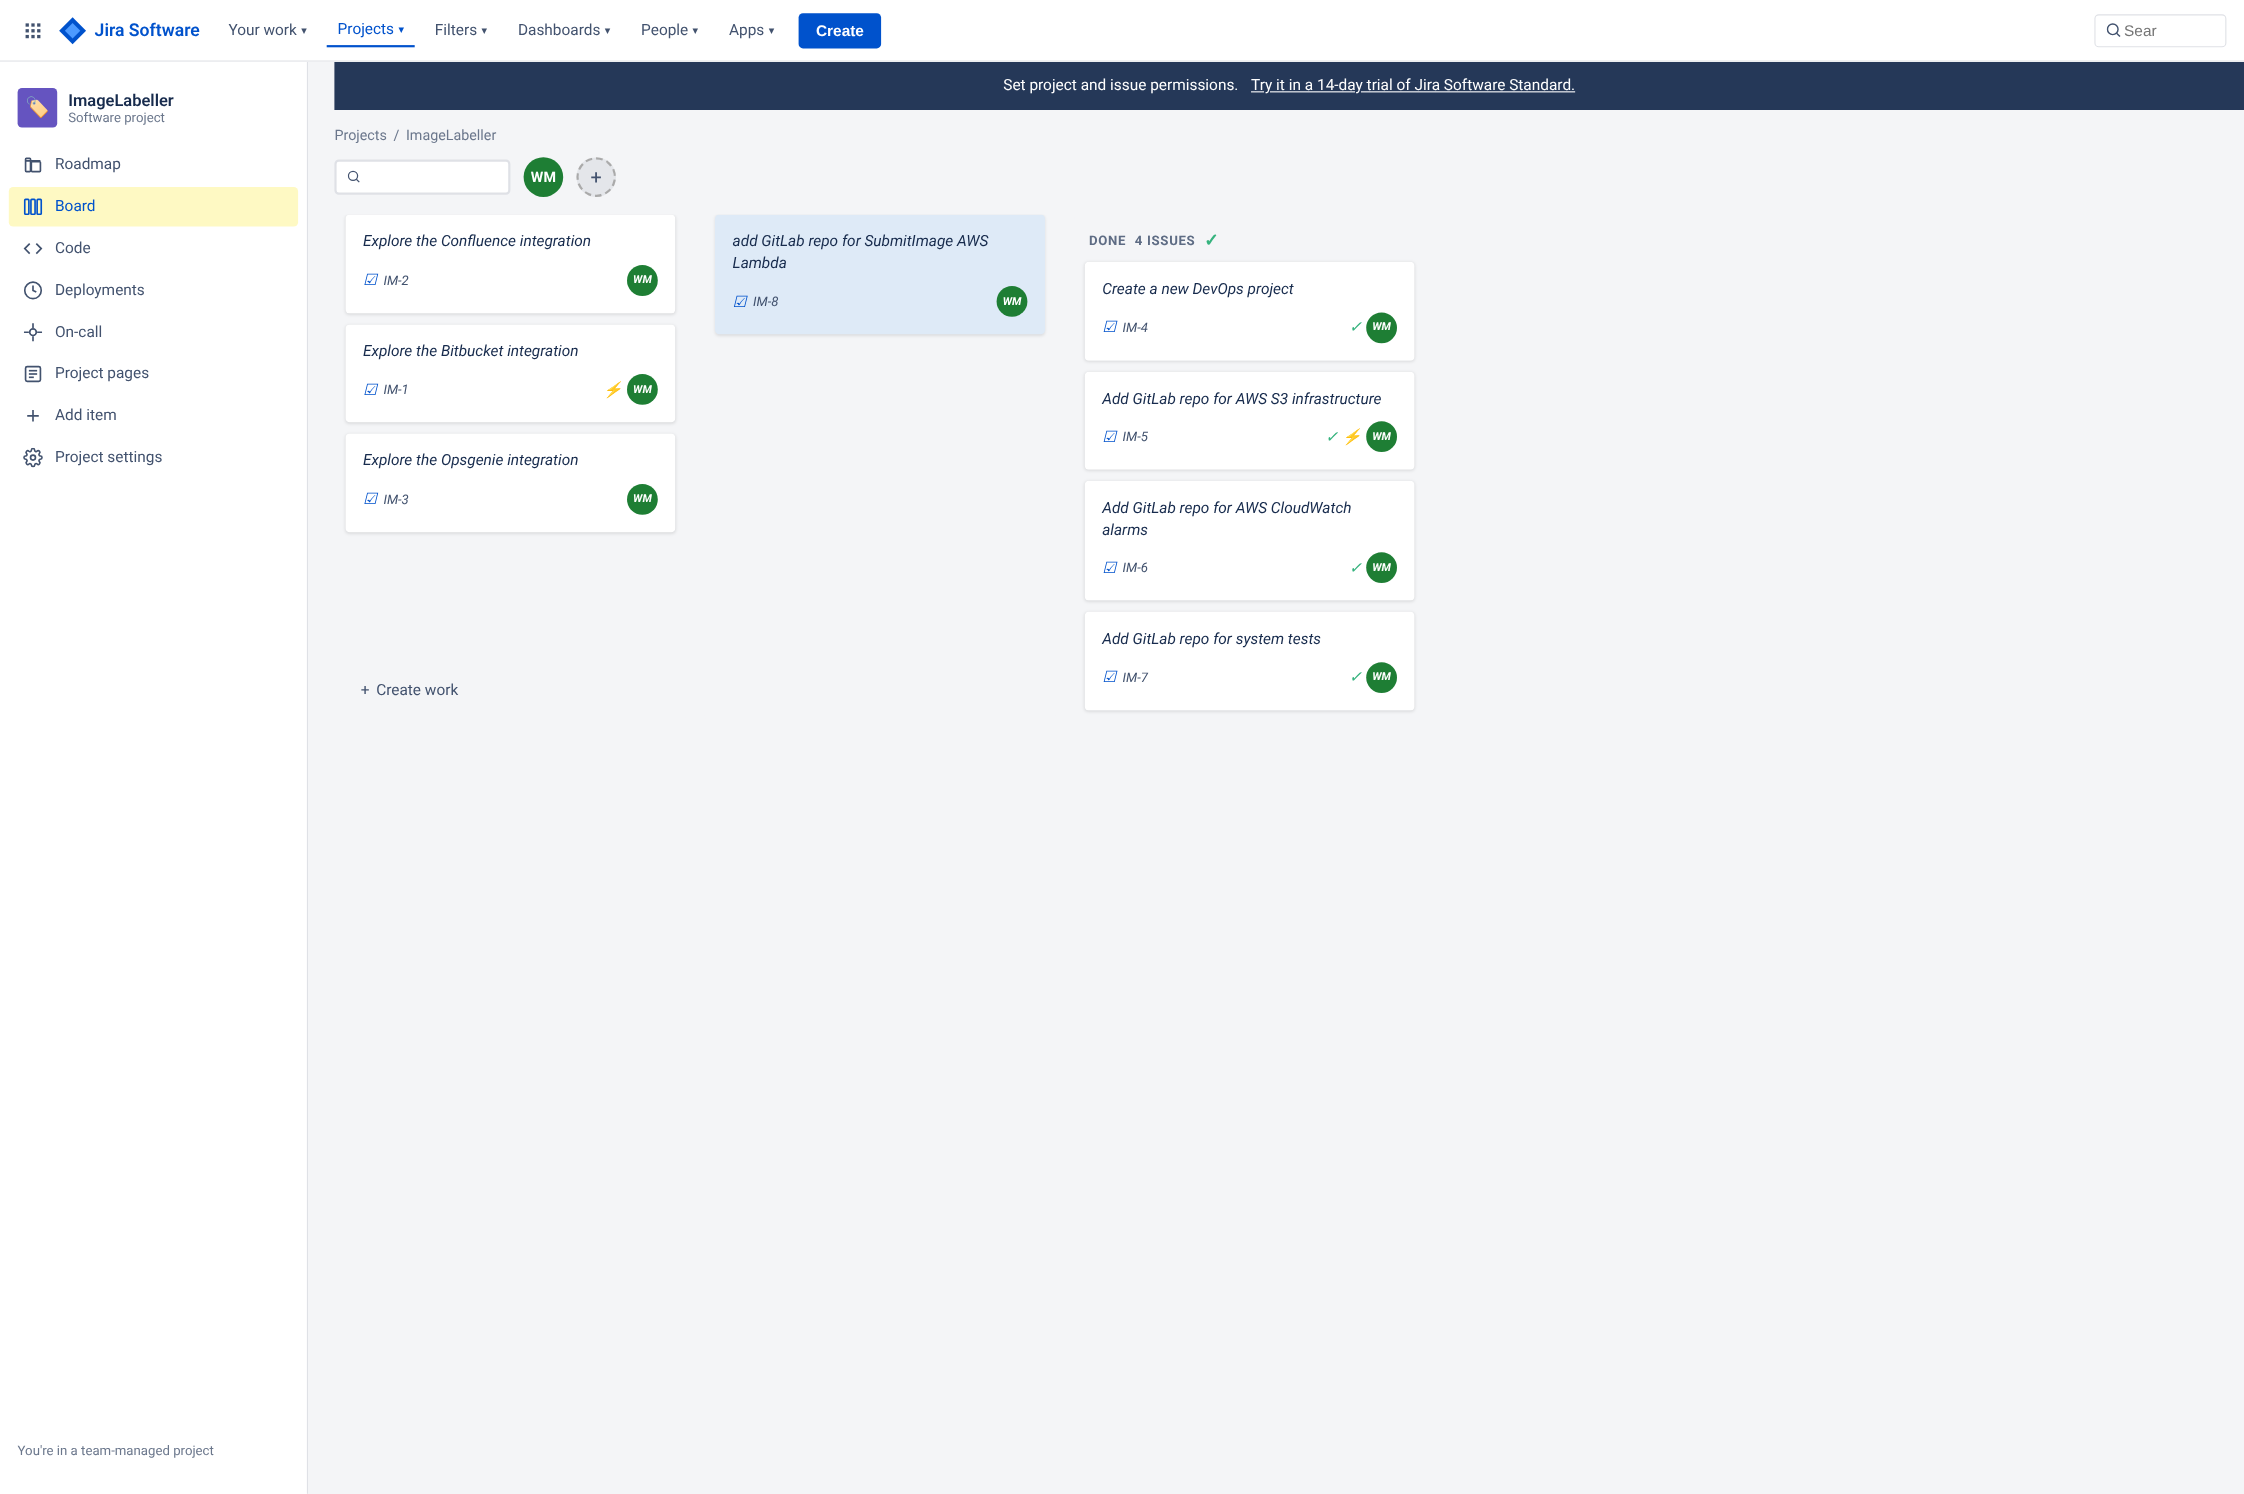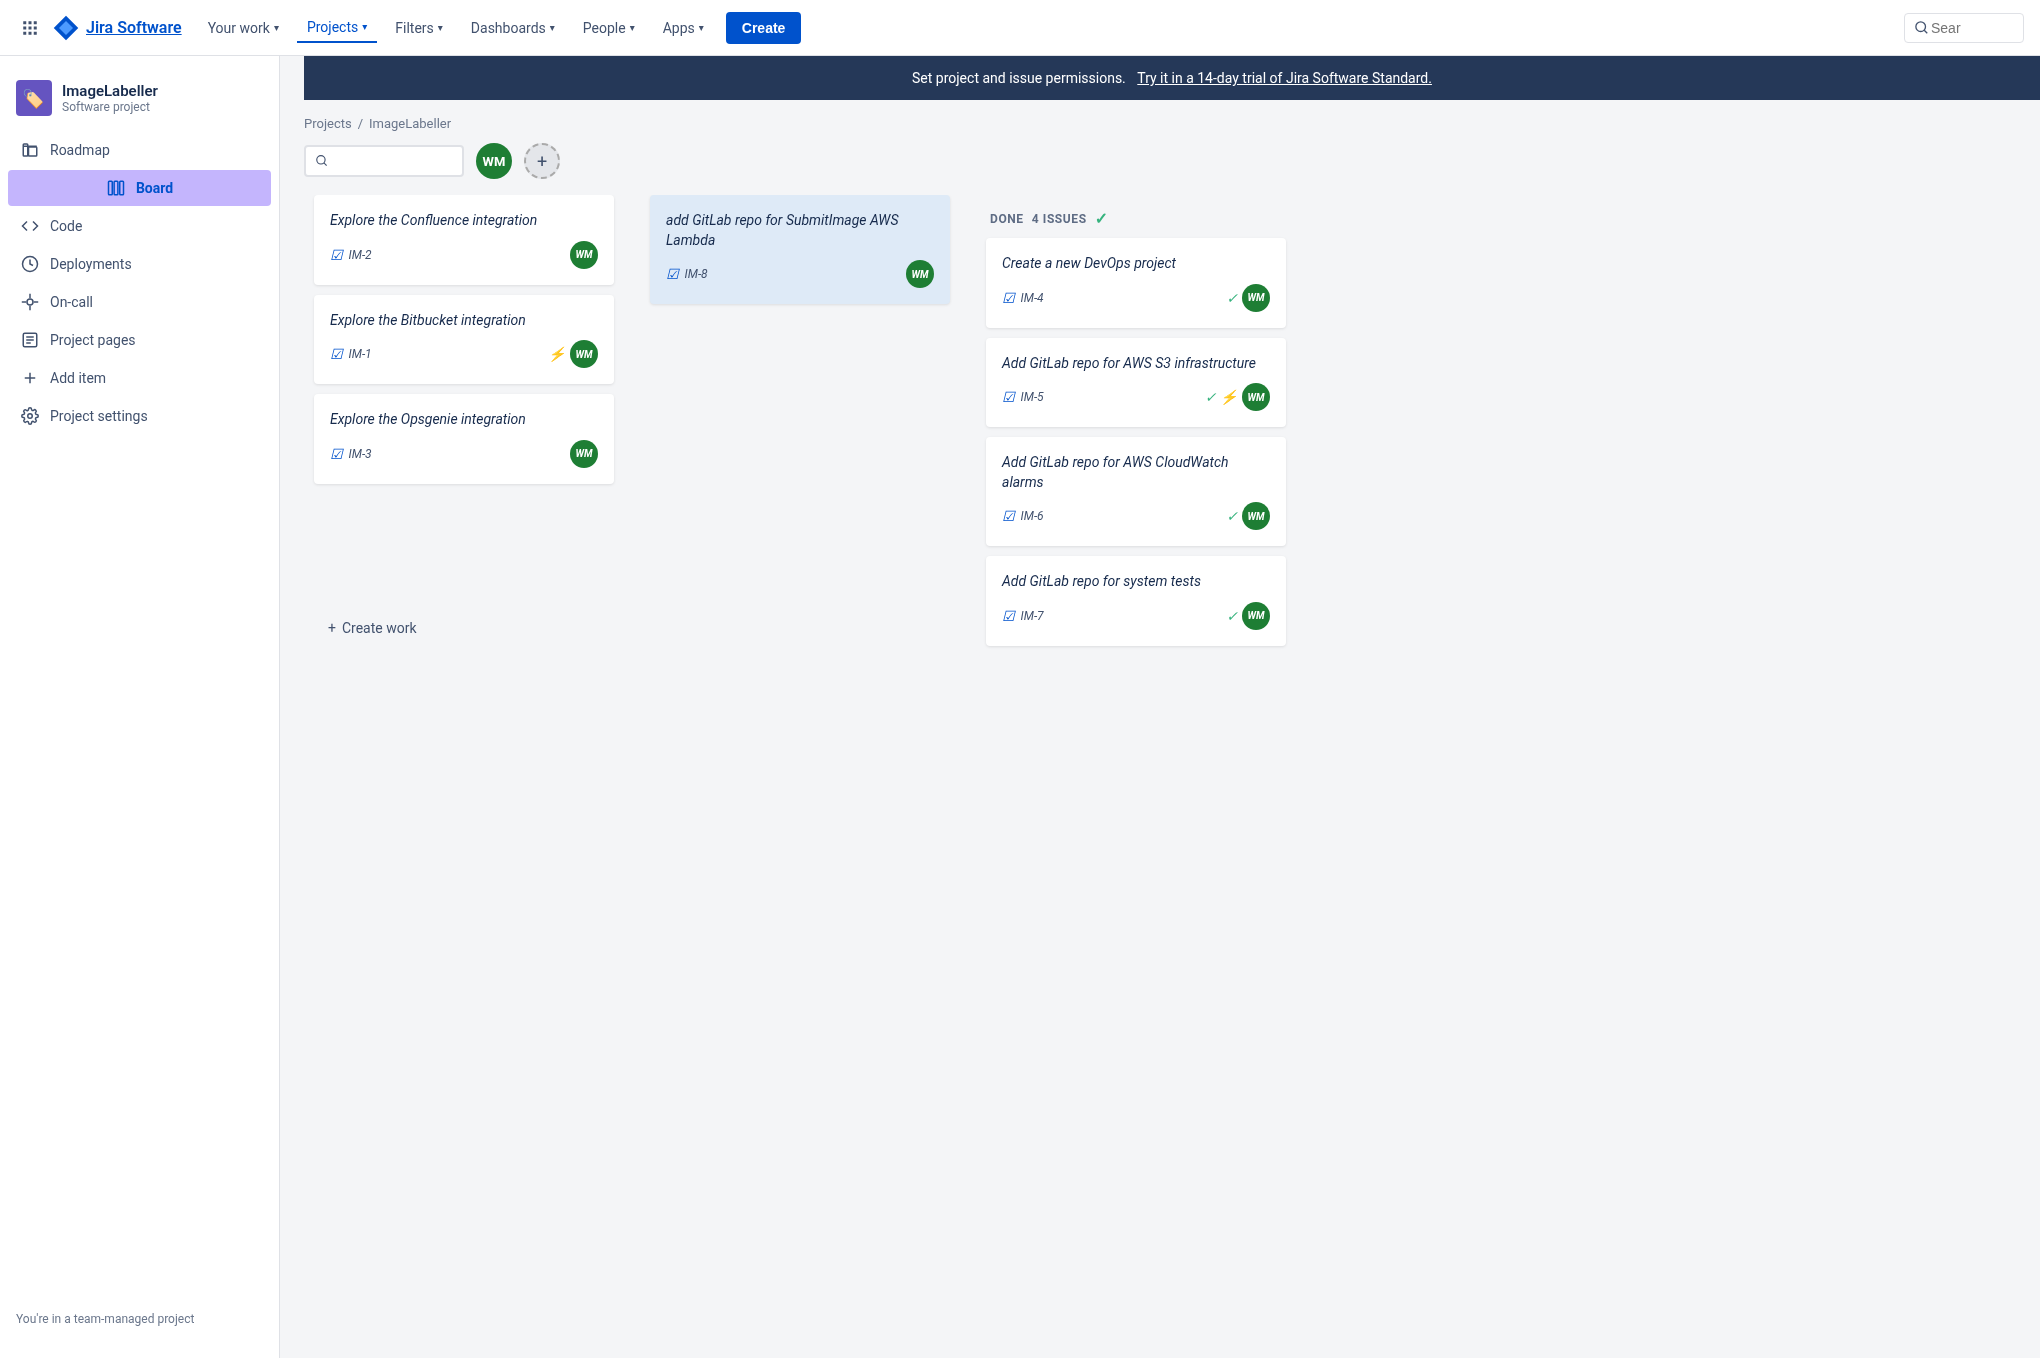--- a/index.html
+++ b/index.html
@@ -8,21 +8,21 @@
     
     .topnav {
       display: flex; align-items: center; background: #fff; border-bottom: 1px solid #dfe1e6;
       height: 56px; padding: 0 16px; gap: 8px; position: fixed; top: 0; left: 0; right: 0; z-index: 100;
     }
     .topnav-grid { display: flex; align-items: center; gap: 4px; }
     .grid-icon { width: 28px; height: 28px; display: flex; align-items: center; justify-content: center; cursor: pointer; border-radius: 4px; }
     .grid-icon svg { width: 18px; height: 18px; fill: #42526e; }
     .logo-area { display: flex; align-items: center; gap: 6px; margin-right: 8px; cursor: pointer; }
     .logo-diamond { width: 28px; height: 28px; }
-    .logo-text { font-size: 16px; font-weight: 600; color: #0052cc; text-decoration: underline; }
+    .logo-text { font-size: 16px; font-weight: 600; color: #0052cc; }
     .nav-item {
       padding: 6px 10px; border-radius: 4px; cursor: pointer; font-size: 14px; color: #42526e;
       display: flex; align-items: center; gap: 4px; white-space: nowrap;
     }
     .nav-item.active { color: #0052cc; border-bottom: 2px solid #0052cc; border-radius: 0; }
     .nav-chevron { font-size: 10px; }
     .create-btn {
       background: #0052cc; color: #fff; border: none; padding: 8px 16px; border-radius: 4px;
       font-size: 14px; font-weight: 700; cursor: pointer; margin-left: 4px;
     }
@@ -44,21 +44,21 @@
     .sidebar-project { display: flex; align-items: center; gap: 10px; padding: 8px 16px 16px; }
     .sidebar-avatar { width: 36px; height: 36px; border-radius: 4px; background: #6554c0; display: flex; align-items: center; justify-content: center; font-size: 18px; }
     .sidebar-project-info { display: flex; flex-direction: column; }
     .sidebar-project-name { font-size: 15px; font-weight: 600; color: #172b4d; }
     .sidebar-project-type { font-size: 12px; color: #6b778c; }
     .sidebar-nav { display: flex; flex-direction: column; gap: 2px; padding: 0 8px; }
     .sidebar-item {
       display: flex; align-items: center; gap: 10px; padding: 8px 12px; border-radius: 4px;
       cursor: pointer; color: #42526e; font-size: 14px;
     }
-    .sidebar-item.active { background: #c4b5fd; color: #0052cc; font-weight: 700; justify-content: center; }
+    .sidebar-item.active { background: #fef9c3; color: #0052cc; font-weight: 400; }
     .sidebar-icon { width: 20px; height: 20px; display: flex; align-items: center; justify-content: center; flex-shrink: 0; }
     .sidebar-footer { margin-top: auto; padding: 16px; font-size: 12px; color: #6b778c; }
 
     
     .main-content { margin-left: 280px; flex: 1; min-height: calc(100vh - 56px); }
 
     
     .banner {
       background: #253858; color: #fff; padding: 14px 24px; text-align: center; font-size: 14px;
       display: flex; align-items: center; justify-content: center; gap: 4px; margin-left: 24px;

